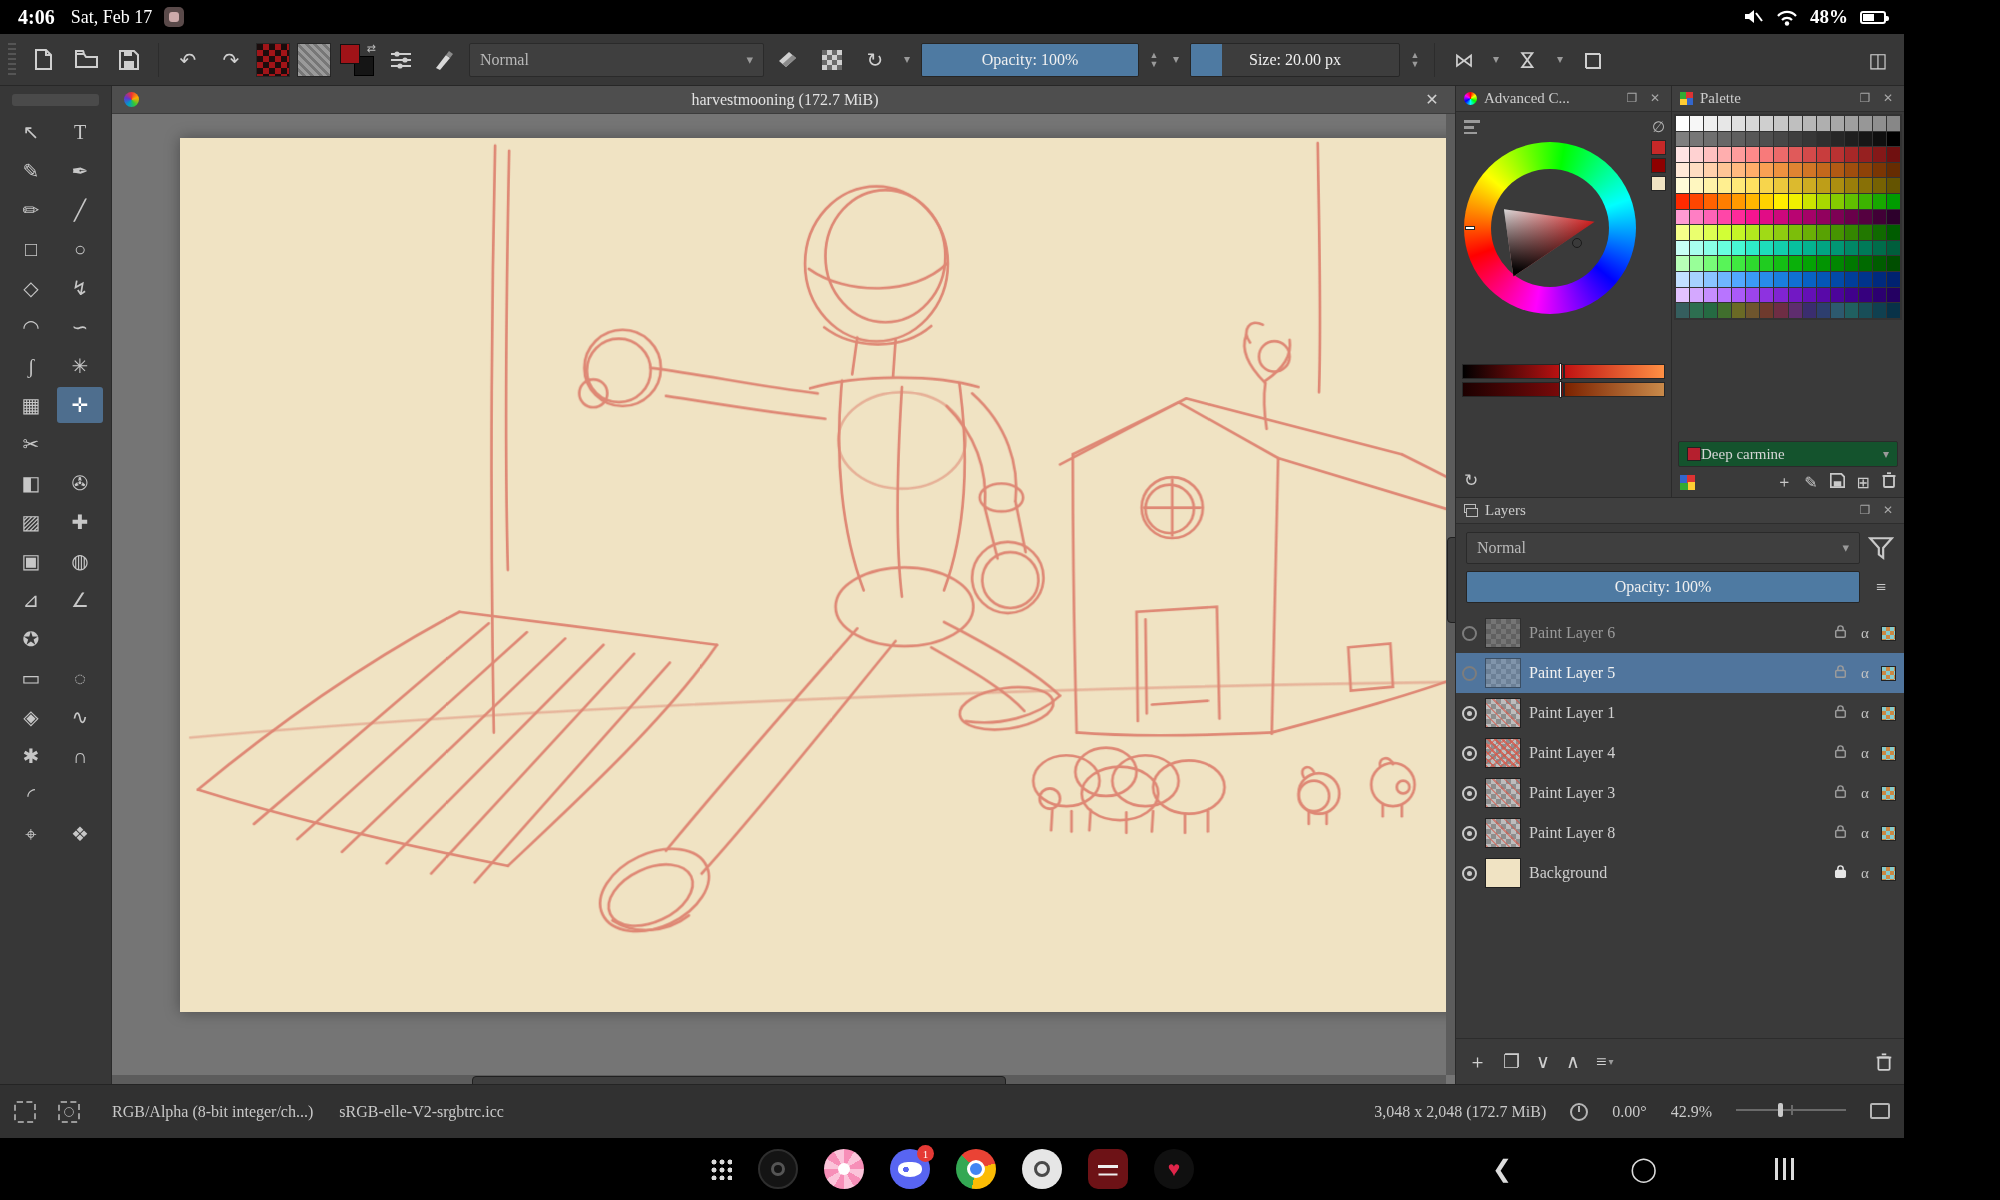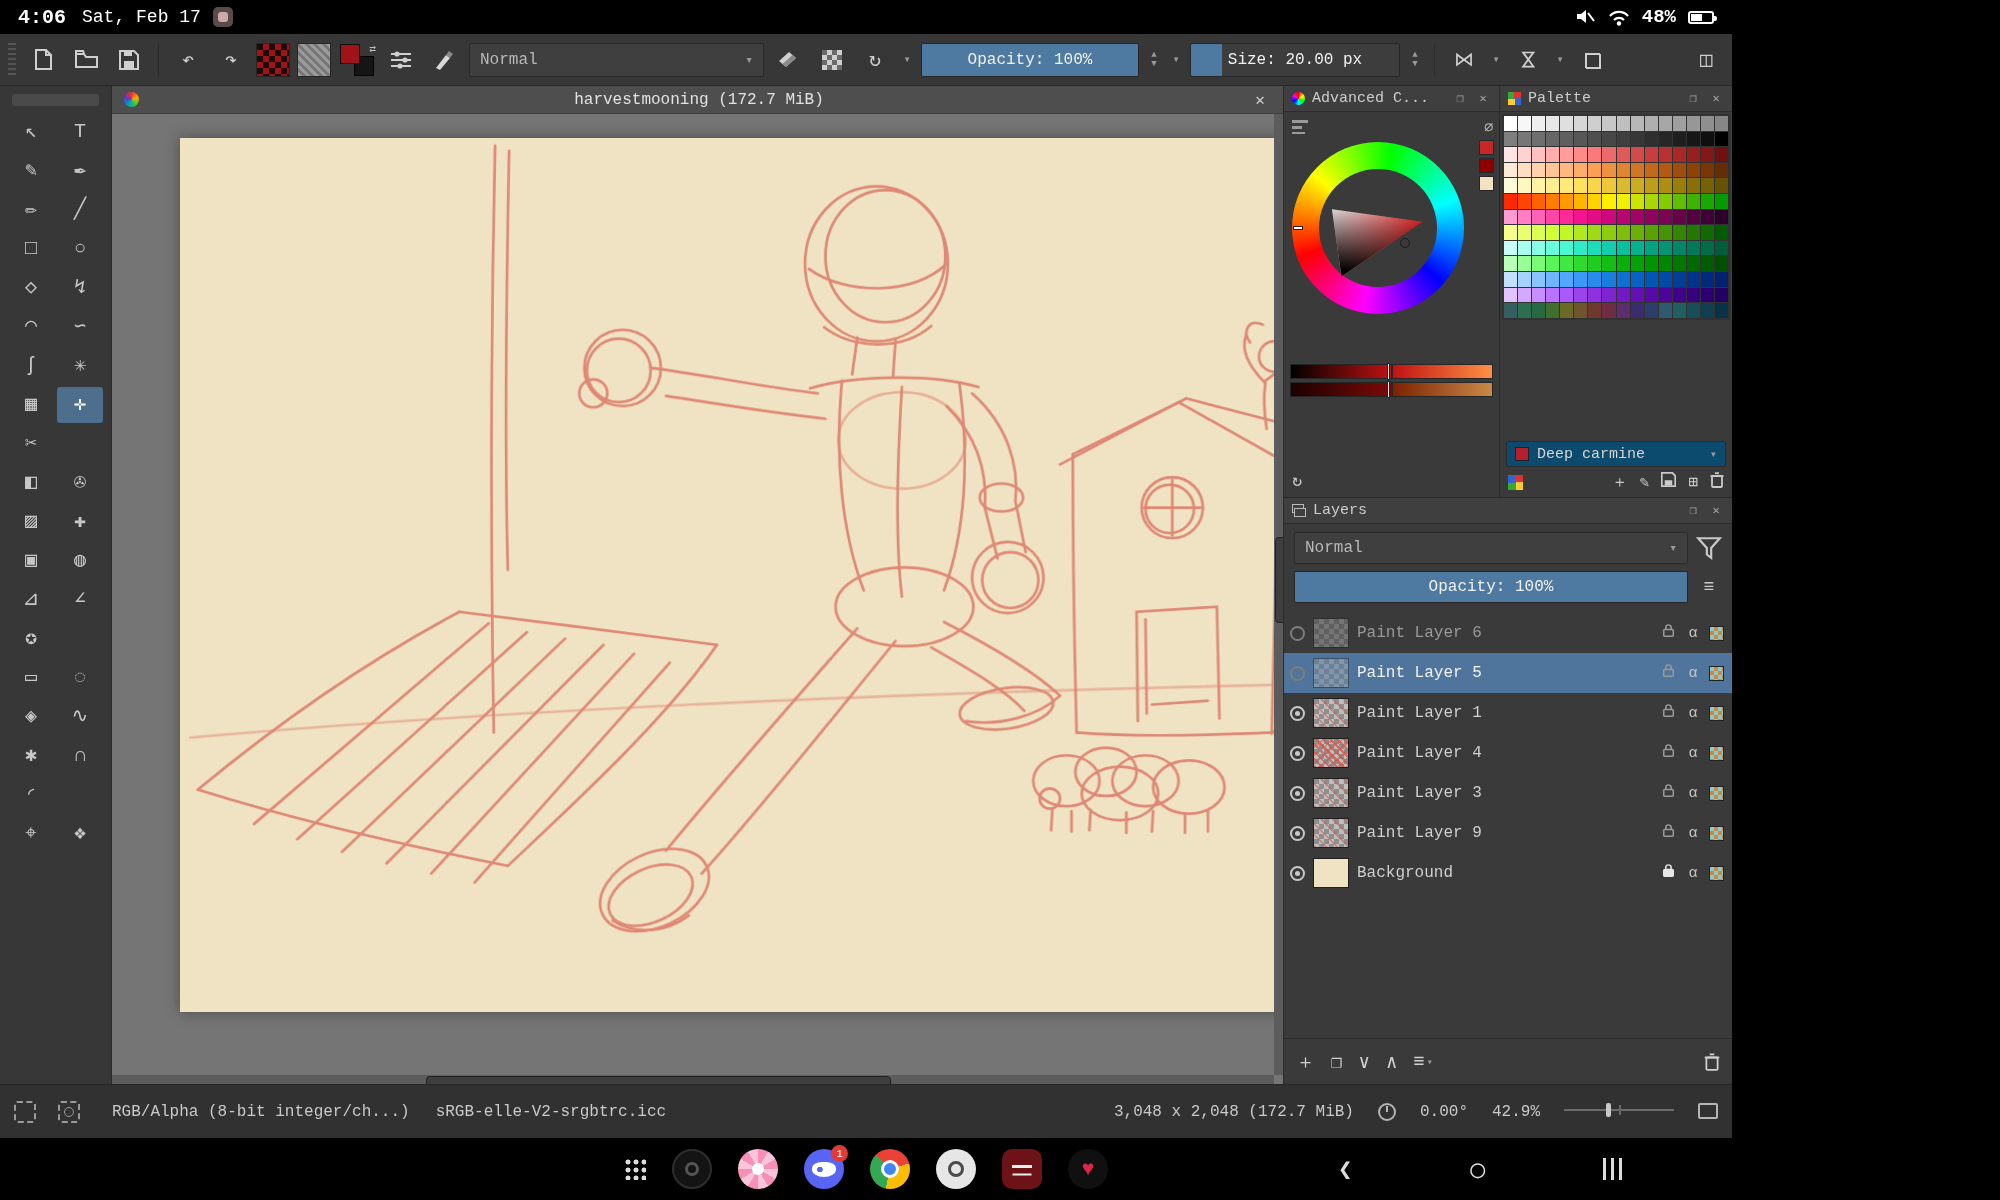--- a/index.html
+++ b/index.html
@@ -1,18 +1,18 @@
 <!DOCTYPE html>
 <html><head>
 <meta charset="utf-8">
 <style>
   html,body{margin:0;padding:0;background:#000;}
   *{box-sizing:border-box;user-select:none;}
-  #root{width:1732px;height:1200px;display:flex;flex-direction:column;
-        font-family:Liberation Mono, monospace;color:#d6d6d6;overflow:hidden;background:#3a3a3a;}
+  #root{width:1904px;height:1200px;display:flex;flex-direction:column;
+        font-family:Liberation Serif, serif;color:#d6d6d6;overflow:hidden;background:#3a3a3a;}
 
   
   #statusbar{height:34px;background:#000;display:flex;align-items:center;padding:0 18px;flex:0 0 auto;}
   #statusbar .time{font-size:20px;font-weight:bold;color:#fff;margin-right:16px;}
   #statusbar .date{font-size:18px;color:#fff;margin-right:12px;}
   .status-chip{width:20px;height:20px;border-radius:5px;background:#5a4a4a;display:inline-block;position:relative;}
   .status-chip::after{content:"";position:absolute;inset:5px;border-radius:3px;background:#caa;}
   #statusbar .right{margin-left:auto;display:flex;align-items:center;gap:12px;}
   .battery-label{font-size:19px;font-weight:bold;color:#fff;}
   .battery{width:26px;height:13px;border:2px solid #fff;border-radius:3px;position:relative;}
@@ -109,21 +109,21 @@
   .s1b{background:linear-gradient(to right,#c01212,#ff9044);}
   .s2a{background:linear-gradient(to right,#1c0000,#7c0a0a);}
   .s2b{background:linear-gradient(to right,#7c2200,#c98a4a);}
   .strip-mark{position:absolute;left:48%;top:-1px;bottom:-1px;width:3px;background:#eee;border:1px solid #222;}
   .refresh{position:absolute;left:8px;bottom:6px;font-size:17px;color:#c9c9c9;}
 
   #pal-dock{flex:1;display:flex;flex-direction:column;}
   #pal-grid{display:grid;grid-template-columns:repeat(16,1fr);gap:1px;background:#323232;padding:2px;margin:2px;}
   #pal-grid .swatch{height:14.6px;}
   #pal-spacer{flex:1;}
-  #color-name-row{height:26px;margin:0 6px;background:#0c4a6e;border:1px solid #2b2b2b;border-radius:2px;display:flex;align-items:center;padding:0 8px;gap:8px;}
+  #color-name-row{height:26px;margin:0 6px;background:#14532d;border:1px solid #2b2b2b;border-radius:2px;display:flex;align-items:center;padding:0 8px;}
   .cur-swatch{width:14px;height:14px;background:#b51f2e;border:1px solid #222;}
   #color-name{flex:1;font-size:15px;color:#d6d6d6;white-space:nowrap;}
   #pal-footer{height:30px;display:flex;align-items:center;padding:0 8px;gap:12px;}
   .pal-grid-icon{width:15px;height:15px;background:conic-gradient(#d33 0 25%,#fc3 0 50%,#3a3 0 75%,#36c 0);}
   .pf-spacer{flex:1;}
   .pf-btn{color:#c9c9c9;font-size:16px;}
 
   
   #layers-dock{flex:1;display:flex;flex-direction:column;border-top:1px solid #2a2a2a;min-height:0;}
   #layers-controls{padding:8px 10px 4px;}
@@ -953,21 +953,21 @@
               <span class="lock-wrap"><svg width="17" height="17" viewBox="0 0 16 16">
                   <rect x="3.5" y="7" width="9" height="6.5" rx="1" fill="none" stroke="#9b9b9b" stroke-width="1.4"></rect>
                   <path d="M5.5 7 V5.2 a2.5 2.5 0 0 1 5 0 V7" fill="none" stroke="#9b9b9b" stroke-width="1.4"></path>
                 </svg></span>
               <span class="alpha-glyph">α</span>
               <span class="checker-badge"></span>
             </div>
             <div class="layer-row">
               <span class="eye"></span>
               <div class="thumb t-marks-light"></div>
-              <span class="layer-name">Paint Layer 9</span>
+              <span class="layer-name">Paint Layer 8</span>
               <span class="lock-wrap"><svg width="17" height="17" viewBox="0 0 16 16">
                   <rect x="3.5" y="7" width="9" height="6.5" rx="1" fill="none" stroke="#9b9b9b" stroke-width="1.4"></rect>
                   <path d="M5.5 7 V5.2 a2.5 2.5 0 0 1 5 0 V7" fill="none" stroke="#9b9b9b" stroke-width="1.4"></path>
                 </svg></span>
               <span class="alpha-glyph">α</span>
               <span class="checker-badge"></span>
             </div>
             <div class="layer-row">
               <span class="eye"></span>
               <div class="thumb t-solid"></div>

